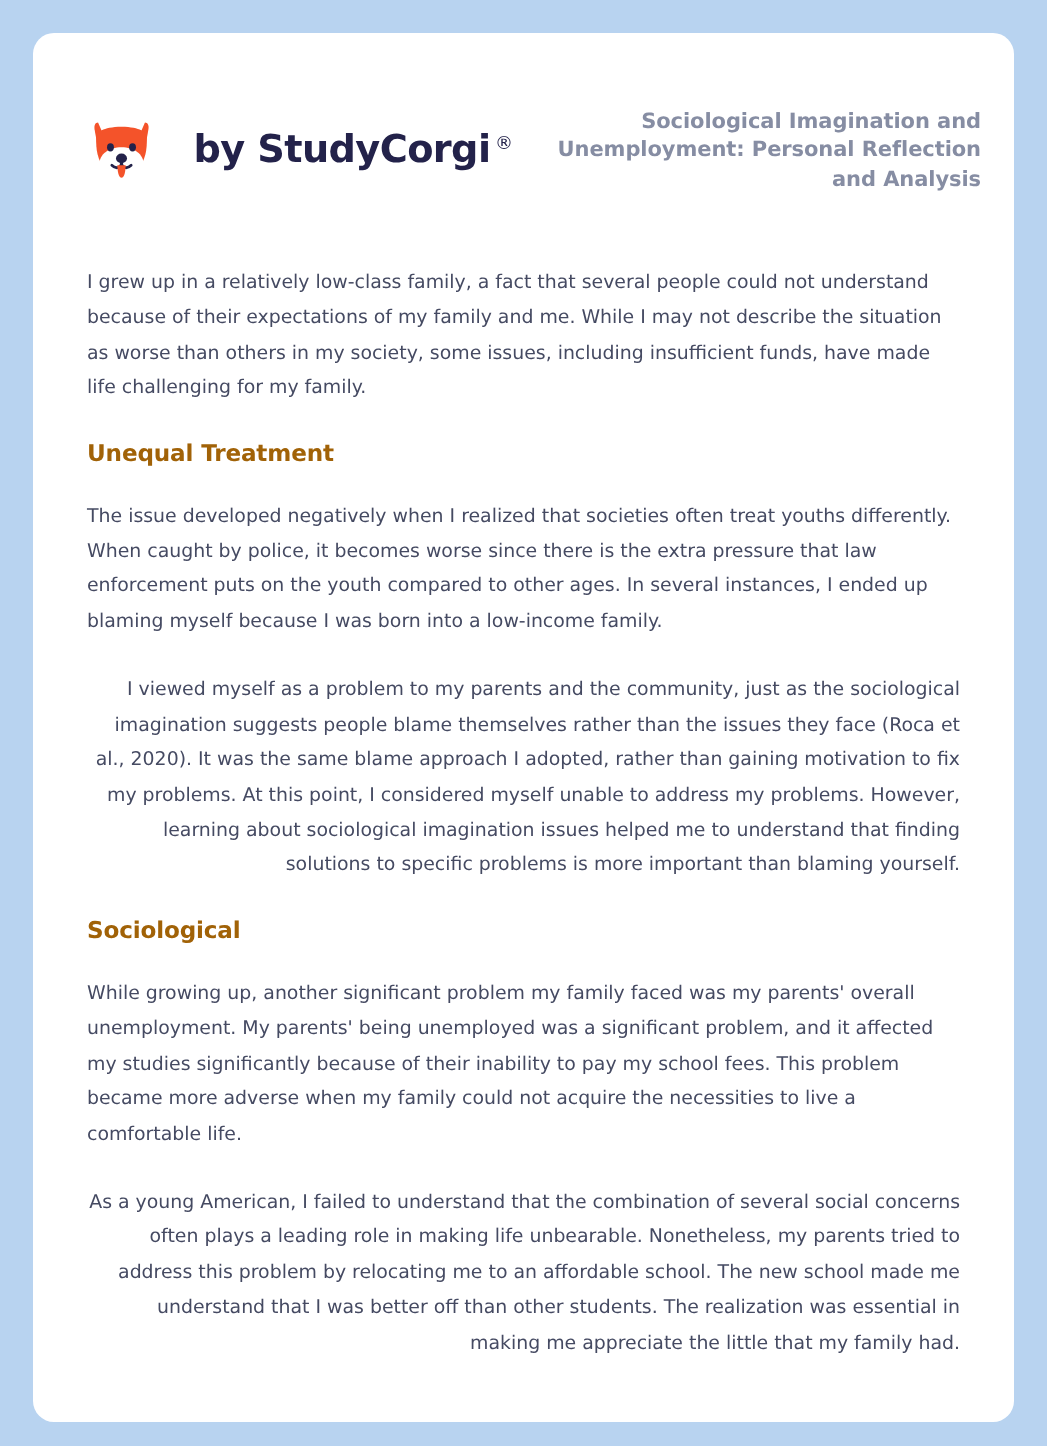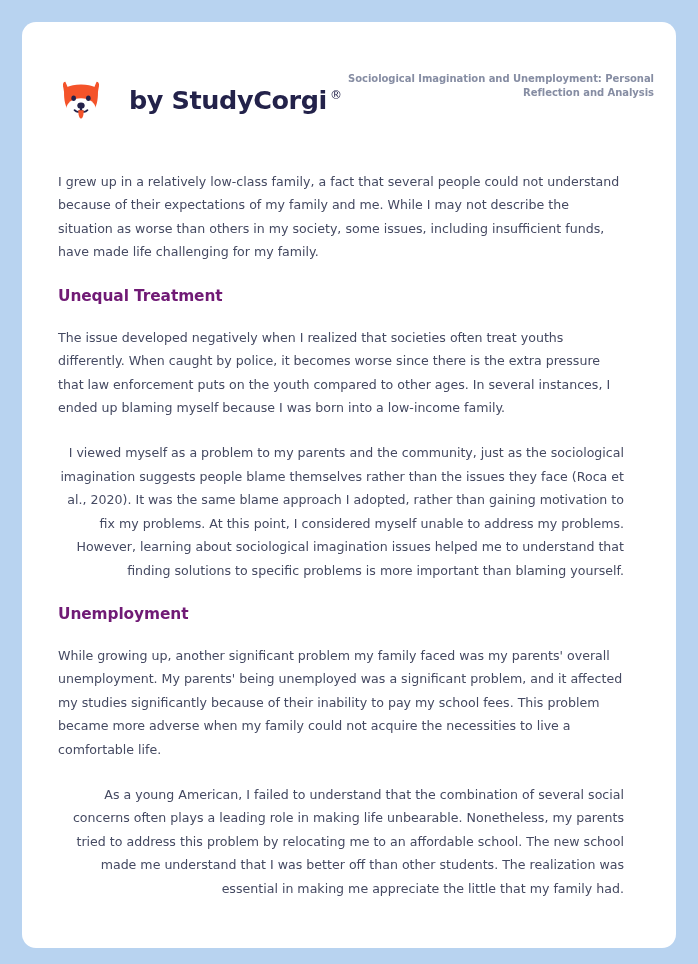--- a/index.html
+++ b/index.html
@@ -62,21 +62,21 @@
     margin-top: 1px;
     color: #23224a;
   }
   .doc-meta {
     text-align: right;
     max-width: 340px;
     padding-top: 2px;
   }
   .doc-title {
     color: #868da3;
-    font-size: 10px;
+    font-size: 14px;
     font-weight: 700;
     line-height: 1.38;
     letter-spacing: -0.05px;
     margin: 0;
   }
   .doc-url {
     color: #9ba0b2;
     font-size: 10.6px;
     font-weight: 400;
     line-height: 1.42;
@@ -85,25 +85,25 @@
   }
   
   .doc-body {
     padding: 0 36px 0 36px;
     margin-top: 46px;
   }
   .body-par {
     color: #454a62;
     font-size: 12.6px;
     line-height: 1.86;
-    margin: 0 16px 22px 0;
+    margin: 0 0 22px 0;
     text-align: left;
   }
   .section-heading {
-    color: #701a75;
+    color: #a16207;
     font-size: 15.4px;
     font-weight: 700;
     letter-spacing: -0.1px;
     line-height: 1.3;
     margin: 0 0 20px 0;
   }
   .sec-block { margin-bottom: 0; }
   .sec-block .body-par:last-child { margin-bottom: 22px; text-align: right; }
 </style>
 </head>
@@ -142,20 +142,20 @@
 
     <p class="body-par">I grew up in a relatively low-class family, a fact that several people could not understand because of their expectations of my family and me. While I may not describe the situation as worse than others in my society, some issues, including insufficient funds, have made life challenging for my family.</p>
 
     <div class="sec-block">
       <h2 class="section-heading">Unequal Treatment</h2>
       <p class="body-par">The issue developed negatively when I realized that societies often treat youths differently. When caught by police, it becomes worse since there is the extra pressure that law enforcement puts on the youth compared to other ages. In several instances, I ended up blaming myself because I was born into a low-income family.</p>
       <p class="body-par">I viewed myself as a problem to my parents and the community, just as the sociological imagination suggests people blame themselves rather than the issues they face (Roca et al., 2020). It was the same blame approach I adopted, rather than gaining motivation to fix my problems. At this point, I considered myself unable to address my problems. However, learning about sociological imagination issues helped me to understand that finding solutions to specific problems is more important than blaming yourself.</p>
     </div>
 
     <div class="sec-block">
-      <h2 class="section-heading">Unemployment</h2>
+      <h2 class="section-heading">Sociological</h2>
       <p class="body-par">While growing up, another significant problem my family faced was my parents' overall unemployment. My parents' being unemployed was a significant problem, and it affected my studies significantly because of their inability to pay my school fees. This problem became more adverse when my family could not acquire the necessities to live a comfortable life.</p>
       <p class="body-par">As a young American, I failed to understand that the combination of several social concerns often plays a leading role in making life unbearable. Nonetheless, my parents tried to address this problem by relocating me to an affordable school. The new school made me understand that I was better off than other students. The realization was essential in making me appreciate the little that my family had.</p>
     </div>
 
   </div>
 
 </div>
 
 </body></html>

